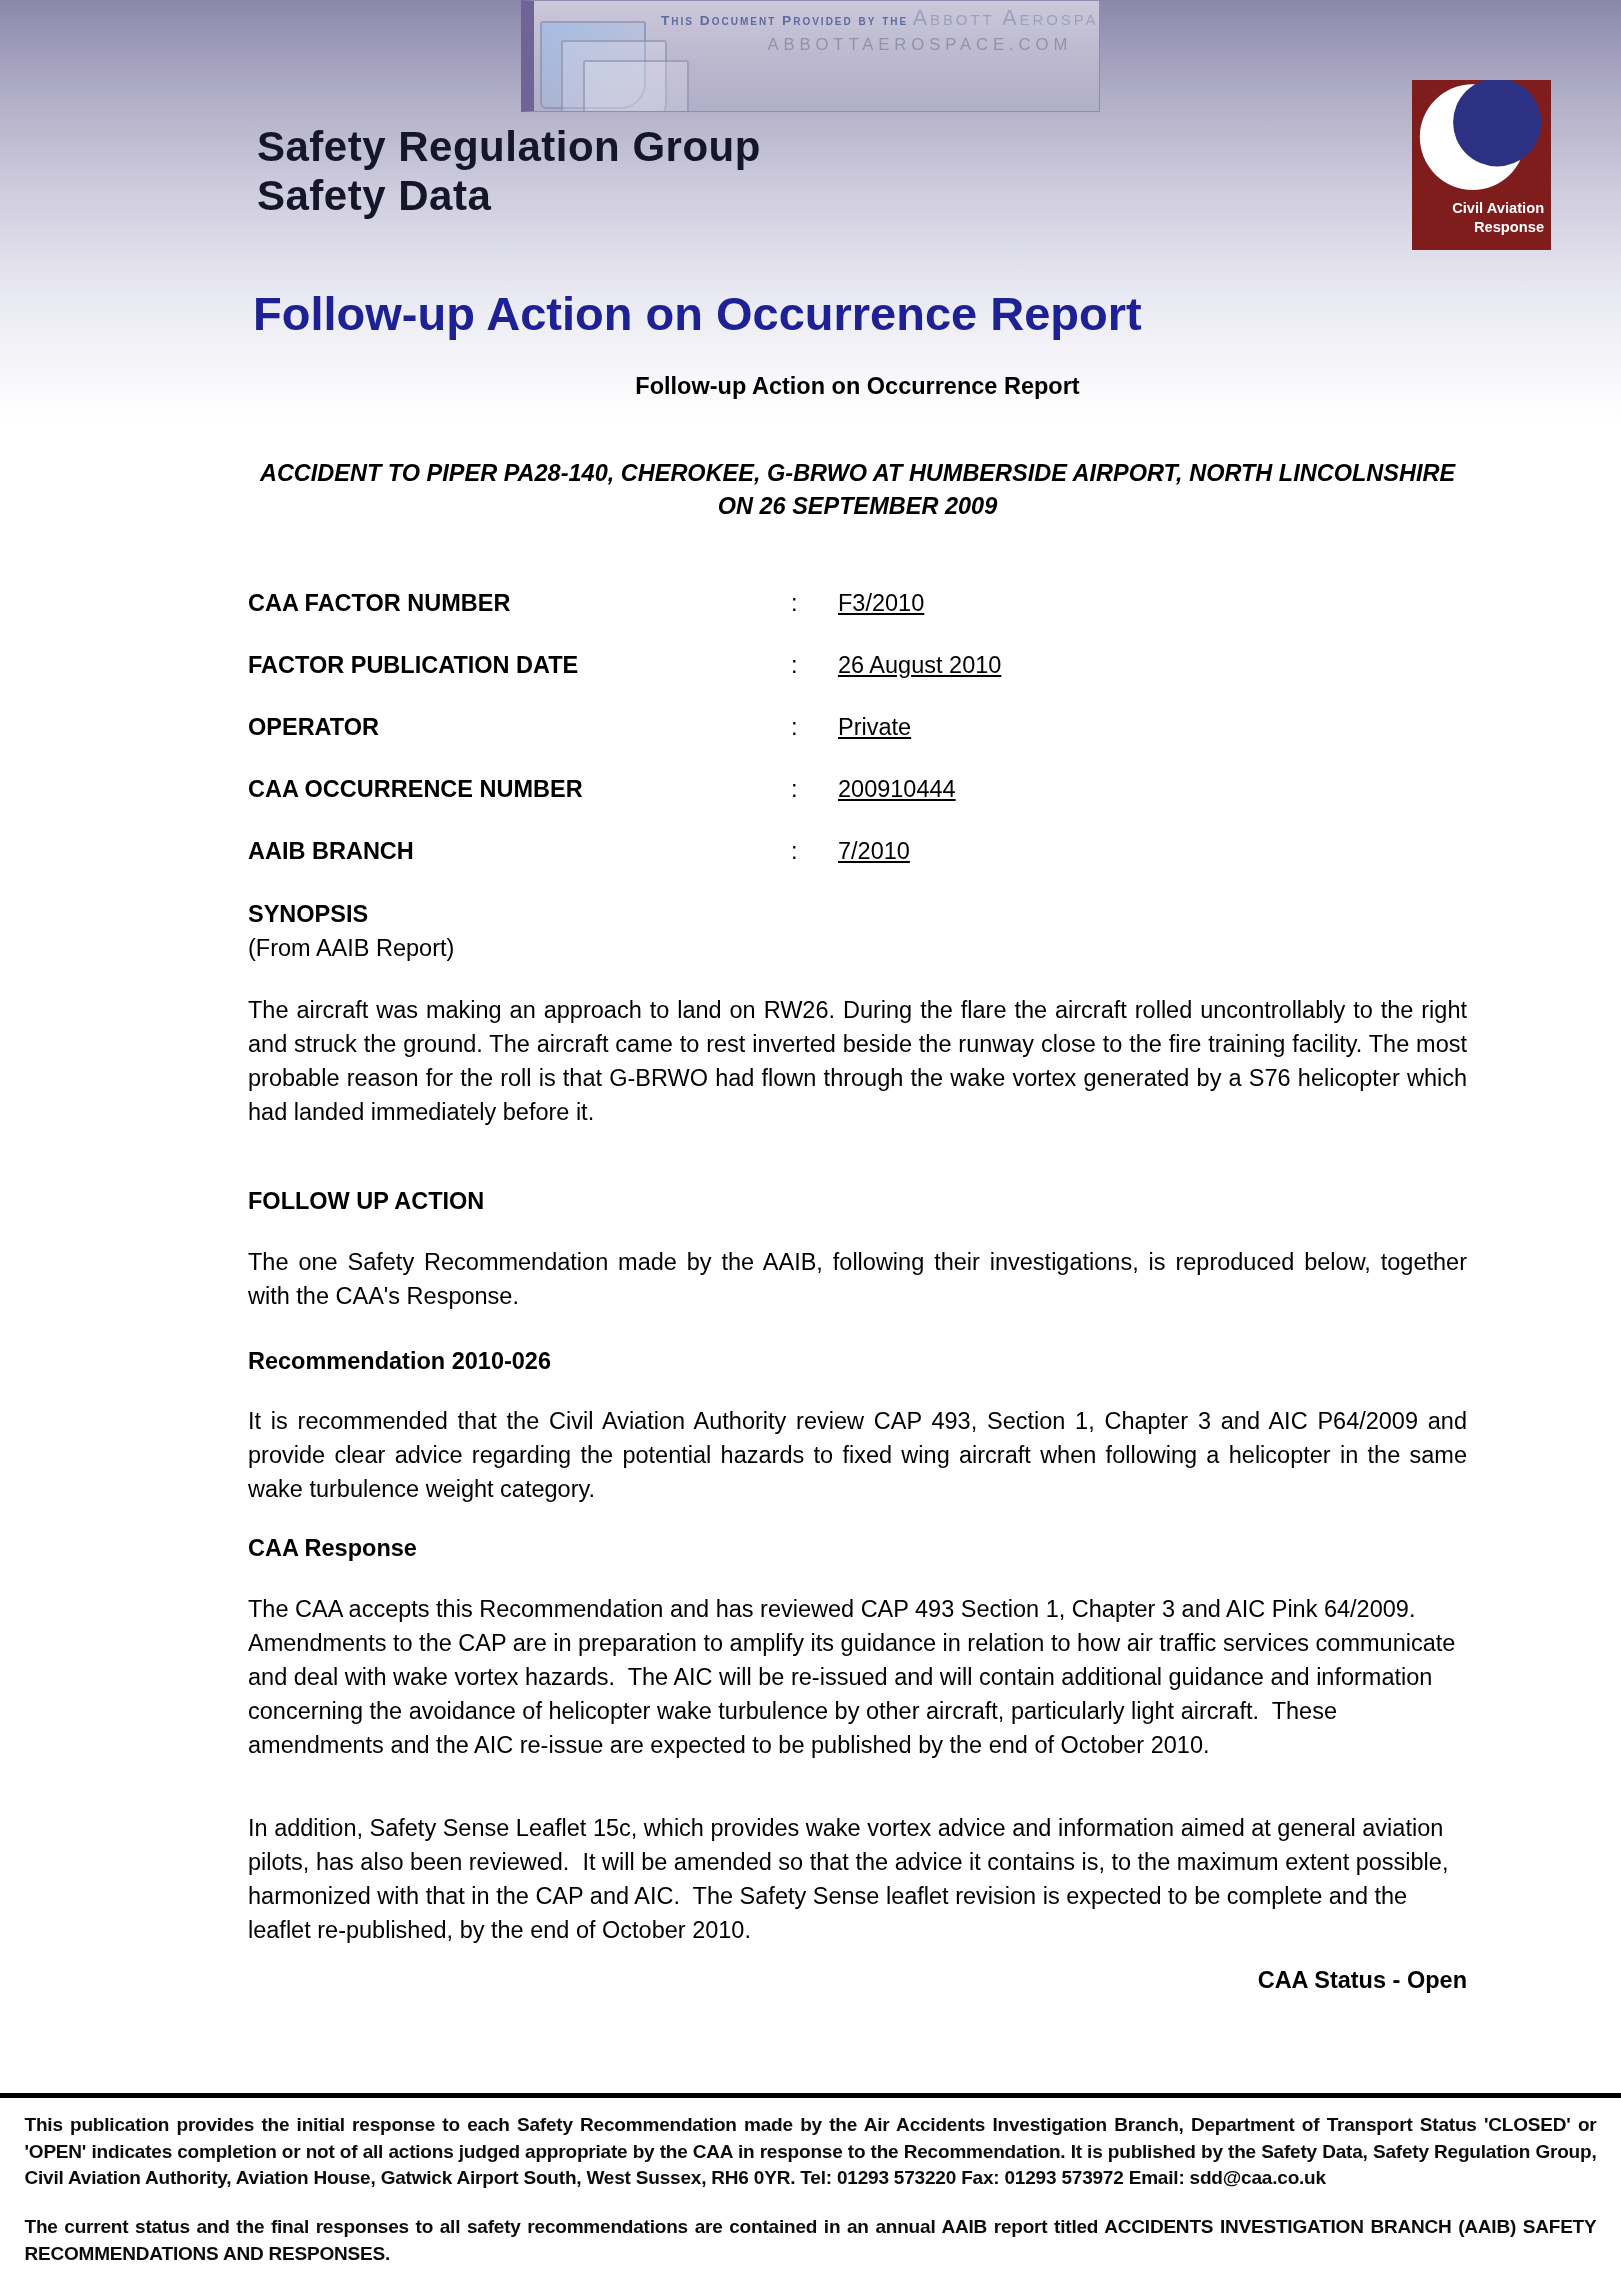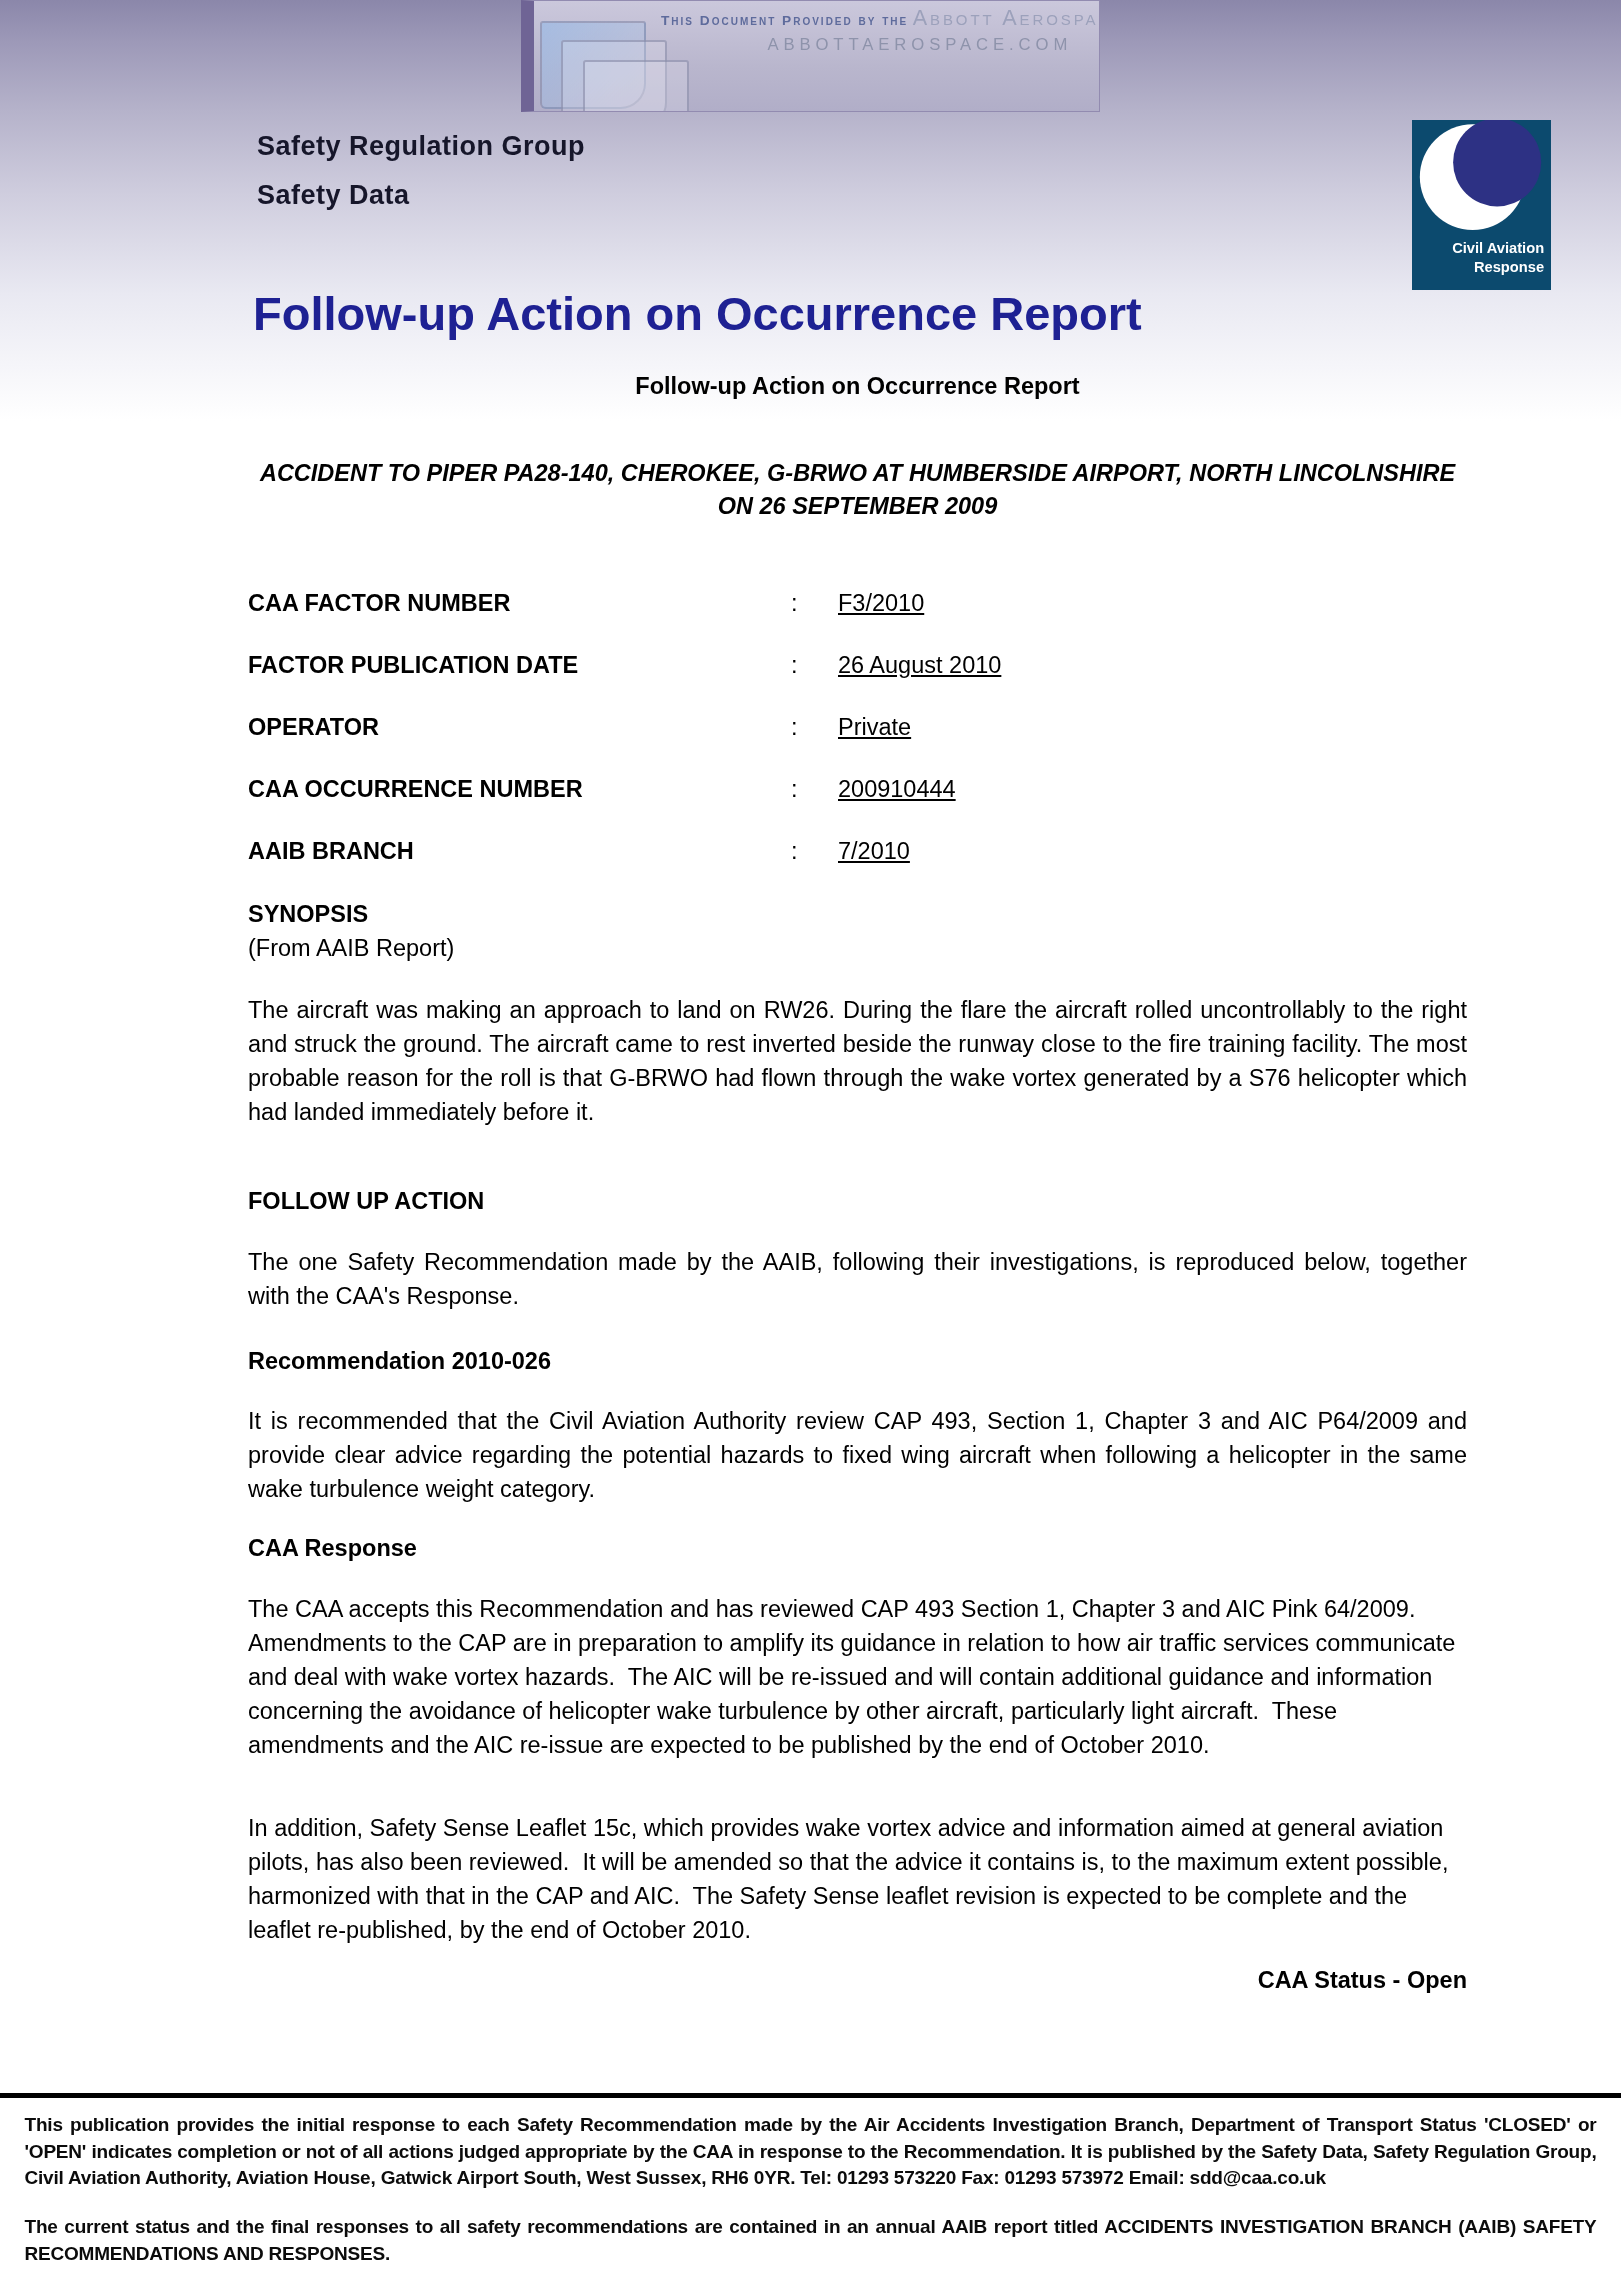--- a/index.html
+++ b/index.html
@@ -21,27 +21,27 @@
   .pages .pg2{left:21.6px;top:19.6px;}
   .pages .pg3{left:43px;top:39px;}
   .banner-text{position:absolute;left:127px;top:3.9px;width:421px;}
   .b-line1{white-space:nowrap;text-align:center;}
   .b-provided{font-variant:small-caps;font-weight:bold;font-size:13.7px;letter-spacing:2px;color:#5e6b9c;}
   .b-brand{font-variant:small-caps;font-size:21.6px;letter-spacing:2.9px;color:#9ca1bb;}
   .b-line2{font-variant:small-caps;font-size:38px;letter-spacing:8.8px;color:#5b73a7;text-align:center;margin-top:-2px;white-space:nowrap;}
   .b-line3{text-transform:uppercase;font-size:16.7px;letter-spacing:4.9px;color:#8e93ab;text-align:right;padding-right:9.8px;margin-top:3.9px;white-space:nowrap;}
 
   
-  .caa-logo{position:absolute;left:1412px;top:80px;width:139px;height:170px;background:#0c4a6e;margin-top:40px;}
+  .caa-logo{position:absolute;left:1412px;top:80px;width:139px;height:170px;background:#7f1d1d;}
   .caa-logo svg{position:absolute;left:0;top:0;}
   .logo-text{position:absolute;right:6.9px;bottom:13.7px;text-align:right;color:#ffffff;
     font-weight:bold;font-size:14.7px;line-height:18.6px;}
 
   
-  .srg{position:absolute;left:257px;top:122px;font-weight:bold;font-size:27px;line-height:49px;
+  .srg{position:absolute;left:257px;top:122px;font-weight:bold;font-size:42px;line-height:49px;
     color:#16162a;letter-spacing:0.5px;}
 
   
   .main-title{position:absolute;left:253px;top:286px;font-weight:bold;font-size:47px;color:#1e2193;white-space:nowrap;}
   .sub-title{position:absolute;left:248px;top:373px;width:1219px;text-align:center;font-weight:bold;font-size:23.5px;}
   .accident{position:absolute;left:248px;top:457px;width:1219px;text-align:center;
     font-weight:bold;font-style:italic;font-size:23.5px;line-height:33px;}
 
   
   .fields{position:absolute;left:248px;top:586px;width:1219px;}

